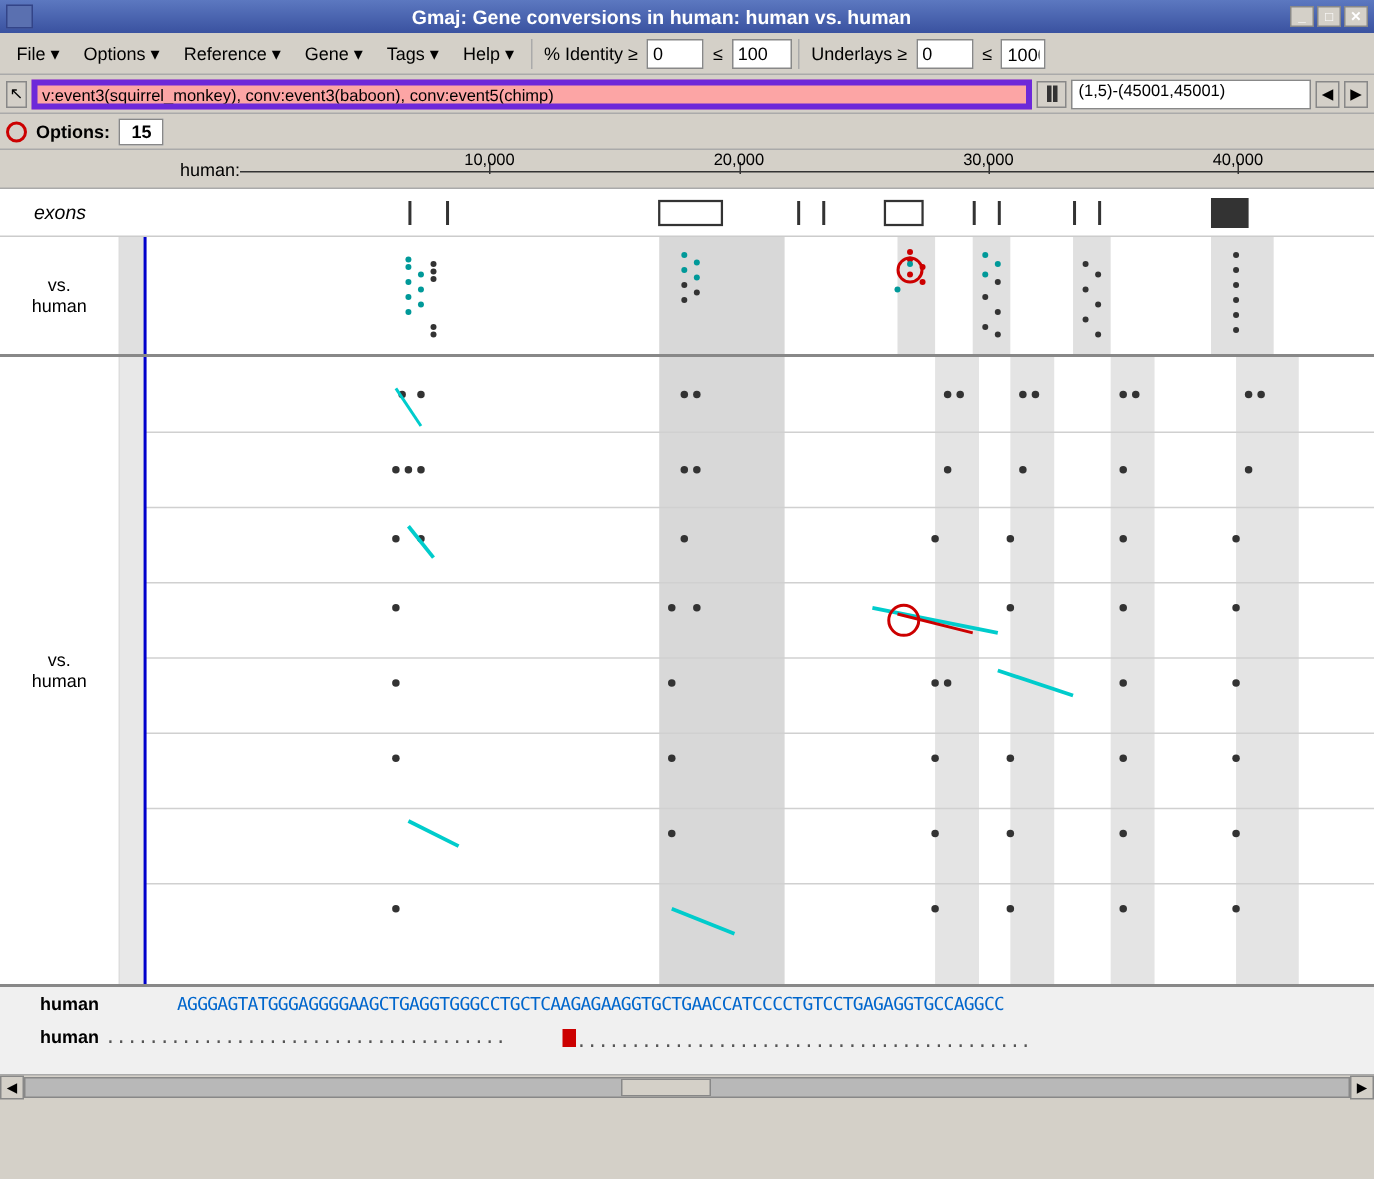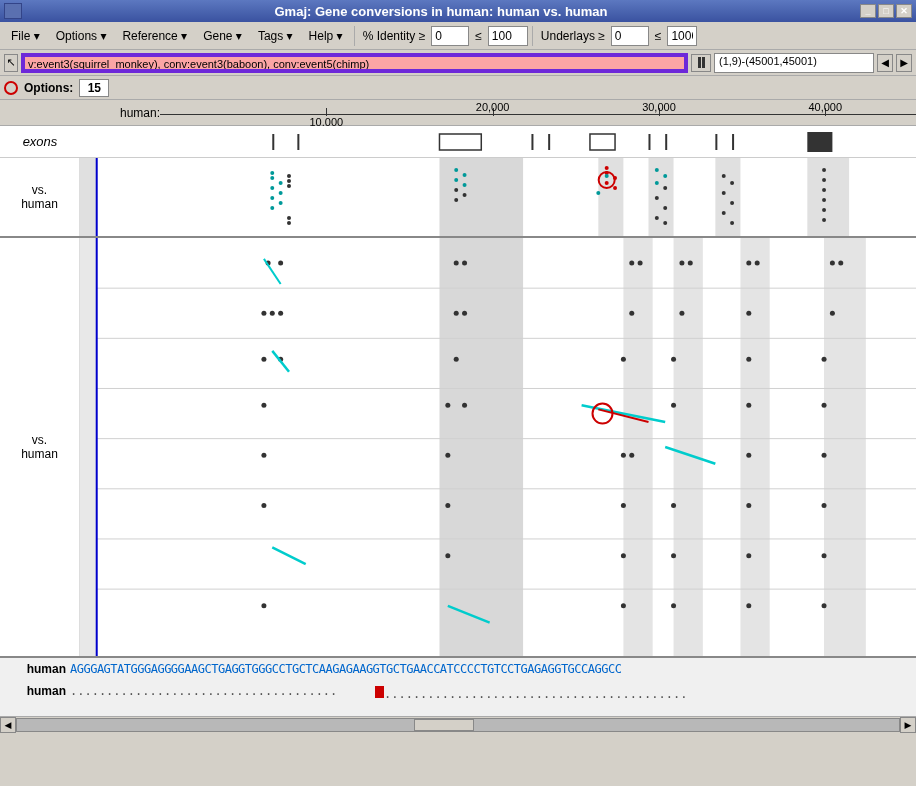--- a/index.html
+++ b/index.html
@@ -198,20 +198,21 @@
       font-weight: bold;
       text-align: right;
       padding-right: 4px;
       flex-shrink: 0;
     }
     .seq-bases {
       font-family: monospace;
       font-size: 12px;
       white-space: nowrap;
       overflow: hidden;
+      margin-left: 48px;
     }
     .seq-bases.blue { color: #0066cc; }
 
     
     #hscrollbar {
       height: 16px;
       background: #d4d0c8;
       display: flex;
       align-items: center;
       border-top: 1px solid #aaa;
@@ -273,41 +274,41 @@
   <input class="menu-input" value="1000" style="width: 30px;">
 </div>
 
 <div id="locationbar">
   <div style="width:14px;height:18px;background:#d4d0c8;border:1px solid #888;display:flex;align-items:center;justify-content:center;cursor:pointer;font-size:11px;">↖</div>
   <div class="loc-text">v:event3(squirrel_monkey), conv:event3(baboon), conv:event5(chimp)</div>
   <div class="loc-pause">
     <div class="pause-bar"></div>
     <div class="pause-bar"></div>
   </div>
-  <div class="coord-box">(1,9)-(45001,45001)</div>
+  <div class="coord-box">(1,5)-(45001,45001)</div>
   <div class="loc-arrow">◀</div>
   <div class="loc-arrow">▶</div>
 </div>
 
 <div id="statusbar">
   <div class="status-circle"></div>
   <span class="blocks-label">Options:</span>
   <span class="blocks-count">15</span>
 </div>
 
 <div id="main-view" style="height: 556px;">
 
   <div id="scale-ruler" style="height:26px;background:#d4d0c8;position:relative;display:flex;align-items:center;border-bottom:1px solid #aaa;">
     <span style="width:80px;font-size:12px;text-align:right;padding-left:6px;flex-shrink:0;">human:</span>
     <div style="flex:1;position:relative;height:26px;">
 
       <div style="position:absolute;top:14px;left:0;right:0;height:1px;background:#333;"></div>
 
       <div style="position:absolute;left:22%;top:8px;width:1px;height:8px;background:#333;"></div>
-      <span style="position:absolute;left:22%;top:16px;font-size:11px;transform:translateX(-50%);">10,000</span>
+      <span style="position:absolute;left:22%;top:1px;font-size:11px;transform:translateX(-50%);">10,000</span>
       <div style="position:absolute;left:44%;top:8px;width:1px;height:8px;background:#333;"></div>
       <span style="position:absolute;left:44%;top:1px;font-size:11px;transform:translateX(-50%);">20,000</span>
       <div style="position:absolute;left:66%;top:8px;width:1px;height:8px;background:#333;"></div>
       <span style="position:absolute;left:66%;top:1px;font-size:11px;transform:translateX(-50%);">30,000</span>
       <div style="position:absolute;left:88%;top:8px;width:1px;height:8px;background:#333;"></div>
       <span style="position:absolute;left:88%;top:1px;font-size:11px;transform:translateX(-50%);">40,000</span>
     </div>
   </div>
 
   <div id="exon-track" style="height:32px;display:flex;align-items:center;background:white;border-bottom:1px solid #ccc;">

